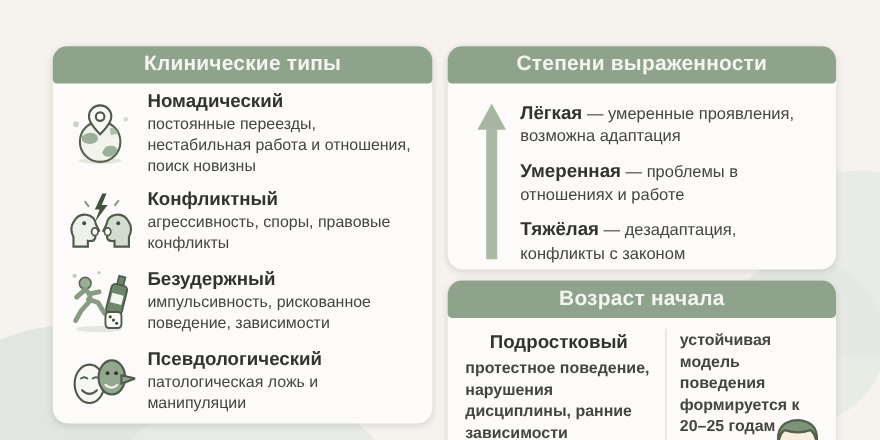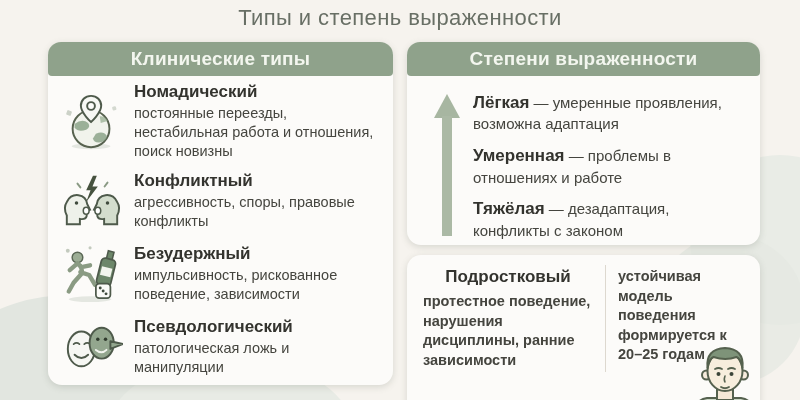--- a/index.html
+++ b/index.html
@@ -41,21 +41,20 @@
 </style>
 </head>
 <body>
 
 <div class="stage">
   <div class="cloud c1"></div>
   <div class="cloud c2"></div>
   <div class="cloud c3"></div>
   <div class="cloud c4"></div>
 
-  <div class="page-title">Типы и степень выраженности</div>
 
   <div class="card card-clinical">
     <div class="card-header">Клинические типы</div>
     <div class="clinical-list">
 
       <div class="clinical-item">
         <div class="icon-box">
           <svg width="62" height="62" viewBox="0 0 64 64">
             <rect x="6" y="20" width="5" height="5" rx="1" fill="#ccd2c8" transform="rotate(20 8 22)"></rect>
             <rect x="53" y="16" width="4" height="4" rx="1" fill="#d4d9d0" transform="rotate(-15 55 18)"></rect>
@@ -160,20 +159,21 @@
         <span>— проблемы в отношениях и работе</span>
       </div>
       <div class="degree">
         <b>Тяжёлая</b>
         <span>— дезадаптация, конфликты с законом</span>
       </div>
     </div>
   </div>
 
   <div class="card card-onset">
+    <div class="card-header">Возраст начала</div>
     <div class="onset-cols">
       <div class="onset-col left">
         <div class="onset-title">Подростковый</div>
         <div class="onset-desc">протестное поведение, нарушения дисциплины, ранние зависимости</div>
       </div>
       <div class="v-divider"></div>
       <div class="onset-col right">
         <div class="onset-desc narrow">устойчивая модель поведения формируется к 20–25 годам</div>
       </div>
       <div class="man-wrap">

